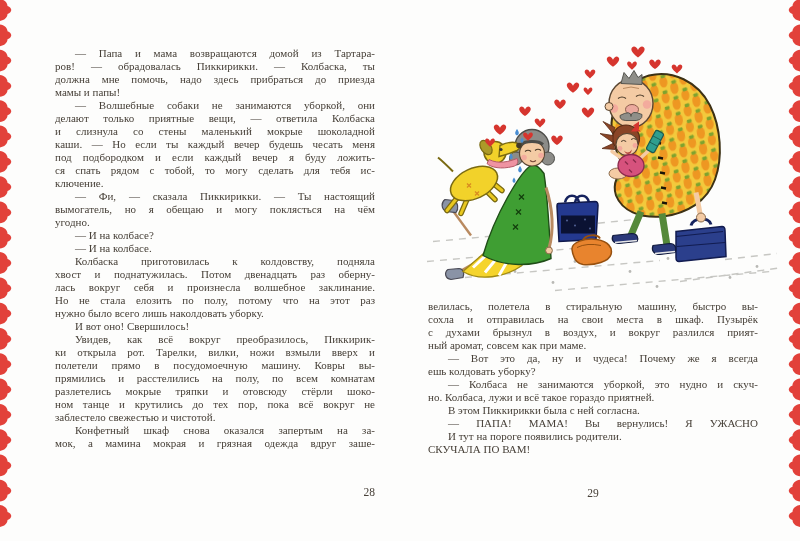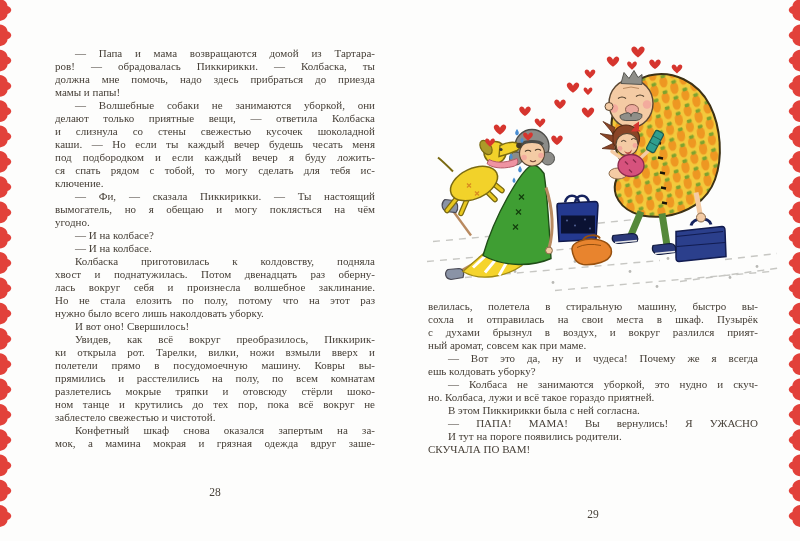--- a/index.html
+++ b/index.html
@@ -5,41 +5,41 @@
   html,body{margin:0;padding:0;}
   body{width:800px;height:541px;position:relative;background:#fdfdfc;overflow:hidden;
        font-family:"Liberation Serif","DejaVu Serif",serif;}
   .textblock{position:absolute;color:var(--text_ink,#474038);font-size:11px;line-height:13px;}
   #left-lines{left:55px;top:47px;width:320px;}
   #right-lines{left:428px;top:300px;width:330px;}
   .line{height:13px;overflow:hidden;text-align:justify;text-align-last:justify;}
   .line.end{text-align-last:left;}
   .line.ind{text-indent:20px;}
   .pagenum{position:absolute;color:var(--text_ink,#474038);font-size:11.5px;}
-  #pagenum-left{left:55px;width:320px;top:486px;text-align:center;}
-  #pagenum-right{left:428px;width:330px;top:508px;text-align:center;}
+  #pagenum-left{left:55px;width:320px;top:486px;text-align:right;}
+  #pagenum-right{left:428px;width:330px;top:487px;text-align:center;}
   #illustration{position:absolute;left:425px;top:8px;width:370px;height:288px;}
   #edges{position:absolute;left:0;top:0;pointer-events:none;}
   .scallop{fill:var(--edge_red,#e2413a);}
   .heart{fill:var(--heart_red,#d6352e);}
   .drop{fill:var(--drop_blue,#4a8fd4);}
   .floorline{stroke:var(--floor_grey,#c7c7c3);stroke-width:1.4;stroke-dasharray:7 6;fill:none;}
   .floordot{fill:#b9b9b5;}
 </style>
 </head>
 <body>
 
 <div class="textblock" id="left-lines">
     <div class="line ind">— Папа и мама возвращаются домой из Тартара-</div>
     <div class="line">ров! — обрадовалась Пиккирикки. — Колбаска, ты</div>
     <div class="line">должна мне помочь, надо здесь прибраться до приезда</div>
     <div class="line end">мамы и папы!</div>
     <div class="line ind">— Волшебные собаки не занимаются уборкой, они</div>
     <div class="line">делают только приятные вещи, — ответила Колбаска</div>
-    <div class="line">и слизнула со стены свежестью кусочек шоколадной</div>
+    <div class="line">и слизнула со стены маленький мокрые шоколадной</div>
     <div class="line">каши. — Но если ты каждый вечер будешь чесать меня</div>
     <div class="line">под подбородком и если каждый вечер я буду ложить-</div>
     <div class="line">ся спать рядом с тобой, то могу сделать для тебя ис-</div>
     <div class="line end">ключение.</div>
     <div class="line ind">— Фи, — сказала Пиккирикки. — Ты настоящий</div>
     <div class="line">вымогатель, но я обещаю и могу поклясться на чём</div>
     <div class="line end">угодно.</div>
     <div class="line ind end">— И на колбасе?</div>
     <div class="line ind end">— И на колбасе.</div>
     <div class="line ind">Колбаска приготовилась к колдовству, подняла</div>

